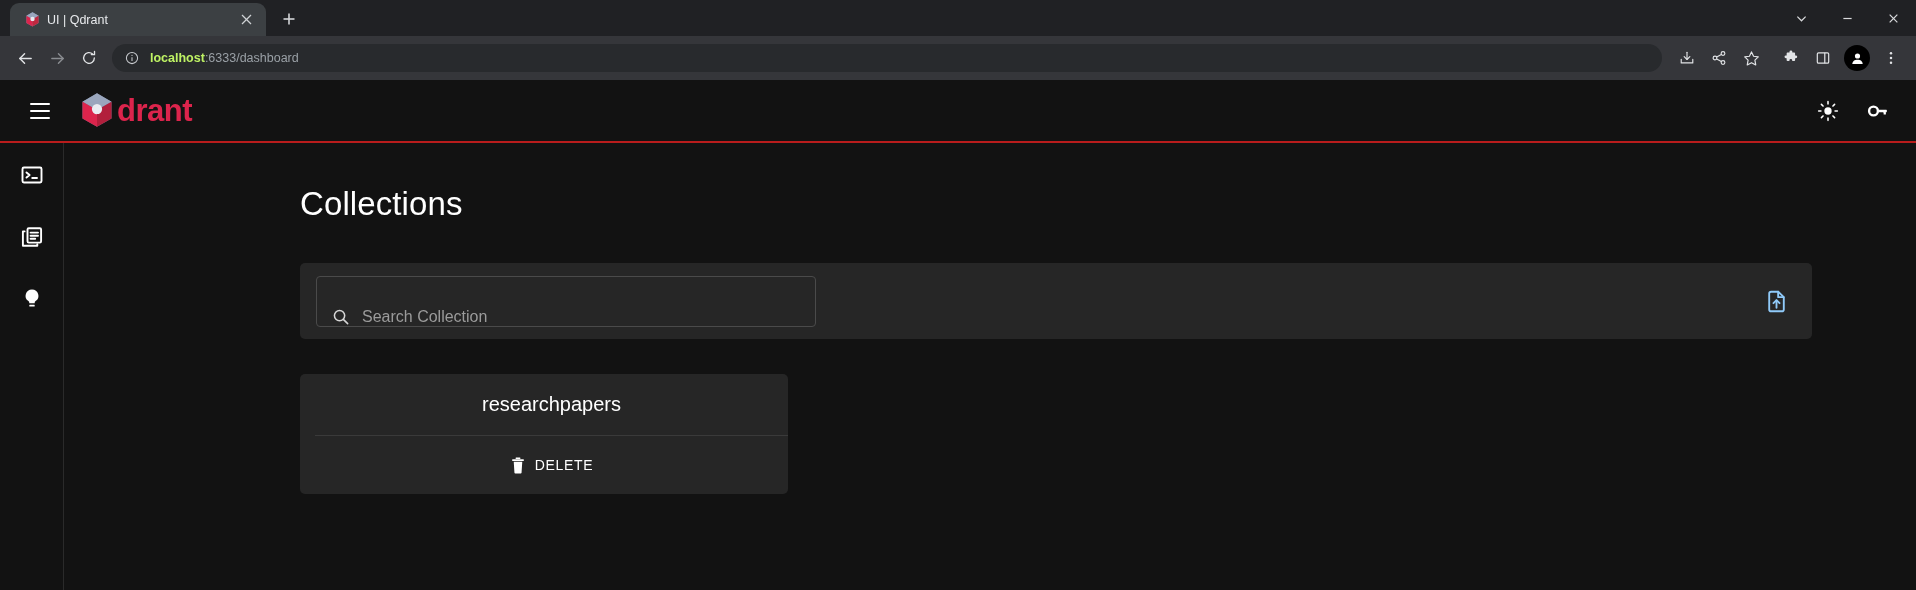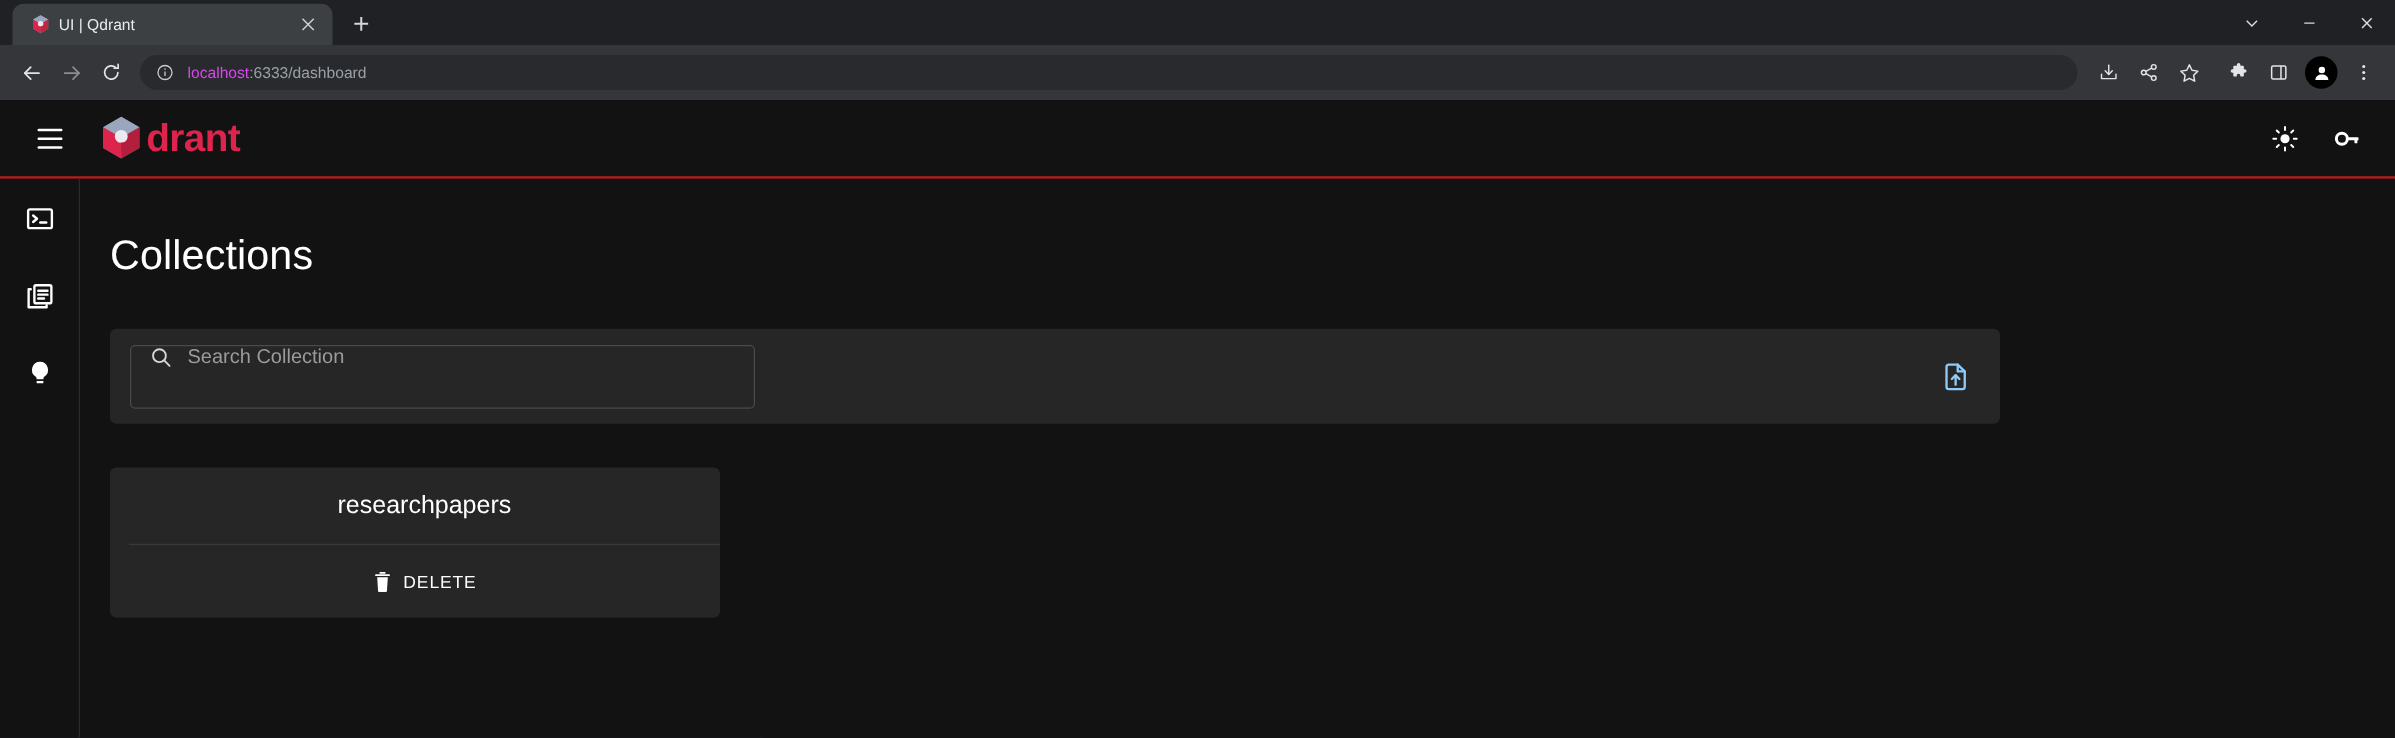--- a/index.html
+++ b/index.html
@@ -106,21 +106,21 @@
     flex: 0 0 16px;
     color: #c8cbcf;
     display: flex; align-items: center; justify-content: center;
   }
   .omnibox-url {
     font-size: 12.5px;
     color: #9aa0a6;
     white-space: nowrap;
     overflow: hidden;
   }
-  .omnibox-url b { color: #d946ef; font-weight: normal; }
+  .omnibox-url b { color: #bef264; font-weight: bold; }
   .toolbar-right { display: flex; align-items: center; gap: 2px; }
   .toolbar-right .sep { width: 6px; }
   .avatar-btn {
     width: 26px; height: 26px;
     border-radius: 50%;
     background: #000;
     display: flex; align-items: center; justify-content: center;
     color: #fff;
     margin: 0 4px;
   }
@@ -197,21 +197,21 @@
     border-radius: 6px;
   }
 
   .content {
     flex: 1;
     background: #121212;
     padding: 0 24px;
     overflow: hidden;
     min-width: 0;
   }
-  .content-inner { max-width: 1512px; }
+  .content-inner { max-width: 1512px; margin-left: 212px; }
 
   .page-title {
     color: #ffffff;
     font-size: 33px;
     font-weight: normal;
     letter-spacing: 0.1px;
     padding-top: 42px;
   }
 
   .search-panel {
@@ -223,21 +223,21 @@
     align-items: center;
     padding: 0 18px 0 16px;
     width: 1512px;
   }
   .search-field {
     width: 500px;
     height: 51px;
     border: 1px solid #4a4a4a;
     border-radius: 4px;
     display: flex;
-    align-items: flex-start;
+    align-items: flex-end;
     padding: 0 15px;
     gap: 12px;
     background: transparent;
   }
   .search-icon { color: #d6d6d6; display: flex; flex: 0 0 18px; }
   .search-input {
     flex: 1;
     background: transparent;
     border: none;
     outline: none;

